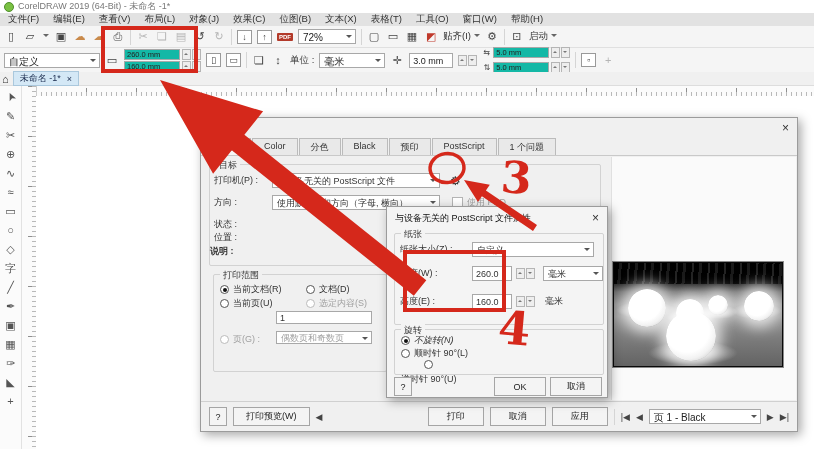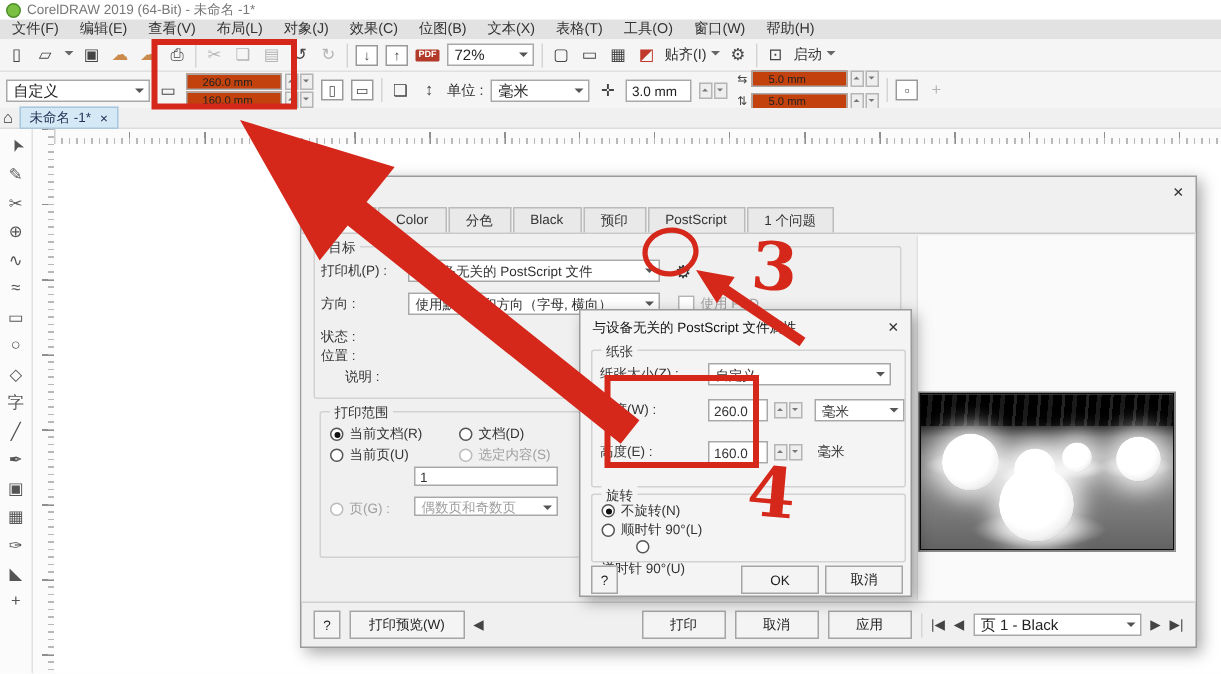--- a/index.html
+++ b/index.html
@@ -19,21 +19,21 @@
   .tbico.boxed{border:1px solid #999;width:13px;height:12px;font-size:9px;background:#fff;}
   .caret{width:0;height:0;border:3px solid transparent;border-top-color:#666;margin-left:1px;}
   .pdfbadge{font-size:6px;font-weight:bold;color:#fff;background:#b33a2a;padding:1px 2px;border-radius:1px;}
   .vsep{width:1px;height:16px;background:#d5d5d5;}
   .select{position:relative;background:#fff;border:1px solid #a8a8a8;height:15px;line-height:15px;padding:0 14px 0 4px;box-sizing:border-box;white-space:nowrap;overflow:hidden;}
   .select::after{content:"";position:absolute;right:3px;top:5px;border:3px solid transparent;border-top-color:#555;}
   .tbtext{display:flex;align-items:center;gap:2px;font-size:9.5px;color:#333;}
   .propbar{position:absolute;left:0;top:48px;width:100%;height:24px;background:#f5f5f5;border-bottom:1px solid:#ddd;display:flex;align-items:center;gap:5px;padding-left:4px;box-sizing:border-box;}
   .sizefields{display:flex;flex-direction:column;gap:1px;}
   .sizerow{display:flex;align-items:center;gap:2px;}
-  .sizebox{width:52px;height:9px;background:#c2410c;border:1px solid #a8a8a8;font-size:7.5px;line-height:9px;padding-left:10px;}
+  .sizebox{width:52px;height:9px;background:#14b8a6;border:1px solid #a8a8a8;font-size:7.5px;line-height:9px;padding-left:2px;}
   .minispin{display:flex;gap:1px;}
   .minispin i{width:7px;height:9px;background:#eee;border:1px solid #b5b5b5;position:relative;}
   .minispin i::after{content:"";position:absolute;left:1px;top:3px;border:2px solid transparent;}
   .minispin i.up::after{border-bottom-color:#777;top:1px;}
   .minispin i.dn::after{border-top-color:#777;}
   .input{background:#fff;border:1px solid #a8a8a8;height:15px;line-height:15px;padding:0 3px;box-sizing:border-box;font-size:9px;}
   
   .tabrow{position:absolute;left:0;top:72px;width:100%;height:14px;background:#f0f0f0;display:flex;align-items:center;gap:4px;padding-left:2px;box-sizing:border-box;border-bottom:1px solid #ddd;}
   .homeico{font-size:11px;color:#333;}
   .doctab{background:#d4e8f6;border:1px solid #aac8dd;height:13px;display:flex;align-items:center;gap:6px;padding:0 6px;font-size:9px;color:#235;}
@@ -256,21 +256,21 @@
           <span class="select" style="width:168px;">使用默认打印方向（字母, 横向）</span>
           <span class="checkbox" style="margin-left:8px;"></span>
           <span class="gray-t">使用 PPD</span>
         </div>
         <div class="frow" style="left:4px;top:53px;">
           <span>状态 :</span>
         </div>
         <div class="frow" style="left:4px;top:66px;">
           <span>位置 :</span>
         </div>
-        <div class="frow" style="left:20px;top:80px;">
+        <div class="frow" style="left:0;top:80px;font-weight:bold;">
           <span>说明 :</span>
         </div>
       </div>
 
       <div class="grp" style="left:12px;top:118px;width:172px;height:96px;">
         <span class="grp-legend">打印范围</span>
         <div class="frow" style="left:6px;top:8px;">
           <span class="radio sel"></span>
           <span>当前文档(R)</span>
         </div>
@@ -355,21 +355,21 @@
           <span class="input" style="width:40px;">160.0</span>
           <span class="minispin">
               <i class="up"></i>
               <i class="dn"></i>
             </span>
           <span style="margin-left:6px;">毫米</span>
         </div>
       </div>
       <div class="grp" style="left:7px;top:122px;width:208px;height:44px;">
         <span class="grp-legend">旋转</span>
-        <div class="frow" style="left:6px;top:4px;">
+        <div class="frow" style="left:6px;top:4px;font-style:italic;">
           <span class="radio sel"></span>
           <span>不旋转(N)</span>
         </div>
         <div class="frow" style="left:6px;top:17px;">
           <span class="radio"></span>
           <span>顺时针 90°(L)</span>
         </div>
         <div class="frow" style="left:6px;top:30px;flex-direction:column;">
           <span class="radio"></span>
           <span>逆时针 90°(U)</span>

